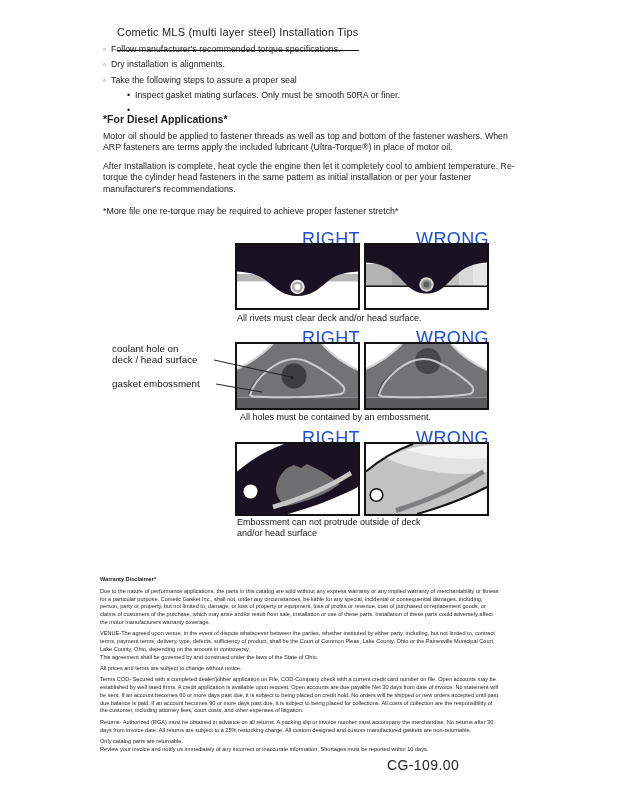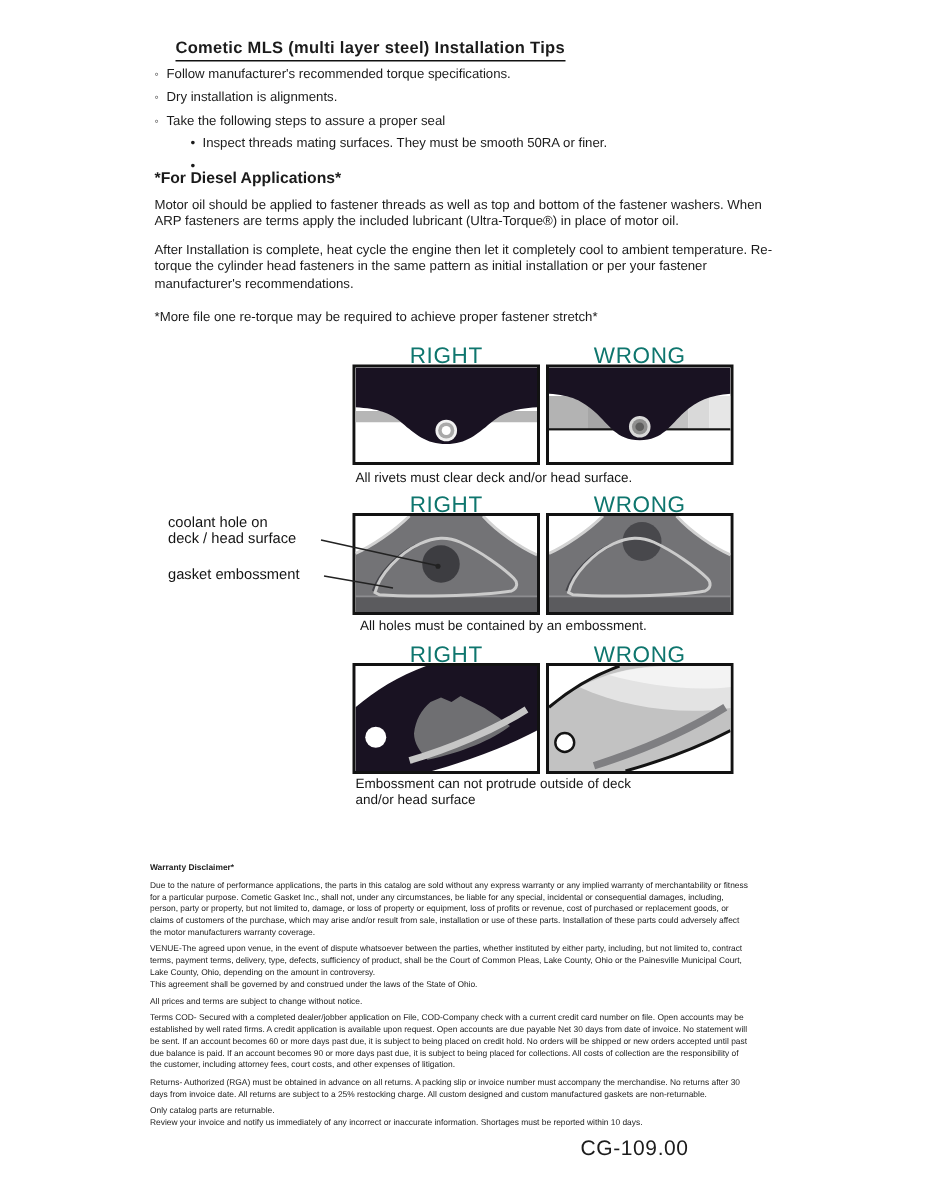--- a/index.html
+++ b/index.html
@@ -1,33 +1,33 @@
 <!DOCTYPE html>
 <html><head>
 <meta charset="utf-8">
 <style>
   html,body{margin:0;padding:0;background:#ffffff;}
   #page{position:relative;width:618px;height:800px;background:#ffffff;overflow:hidden;
         font-family:"Liberation Sans",sans-serif;color:#1b1b1b;}
   .abs{position:absolute;}
   
-  .title{left:117px;top:26px;font-size:11px;font-weight:bold;letter-spacing:.2px;
-         border-bottom:1.3px solid #111;padding-bottom:2px;white-space:nowrap;}
+  .title{left:117px;top:26px;font-size:11px;font-weight:normal;letter-spacing:.2px;
+         border-bottom:1.3px solid #111;padding-bottom:12px;white-space:nowrap;}
   
   .bullets{left:103px;top:42px;width:430px;font-size:8.8px;line-height:15.3px;}
   .b-row{display:flex;align-items:baseline;}
   .b-row .mk{width:8px;flex:none;font-size:8px;}
   .b-row.lvl2{padding-left:24px;}
   .b-row.lvl2 .mk{font-size:9px;}
   
   .diesel-h{left:103px;top:113px;font-size:10.5px;font-weight:bold;}
   .para{left:103px;width:412px;font-size:8.8px;line-height:11.4px;white-space:pre-line;}
   .p1{top:131px;} .p2{top:161px;} .pnote{top:206px;}
   
-  .dg-label{width:125px;text-align:center;font-size:15px;letter-spacing:.4px;color:#0f766e;}
+  .dg-label{width:125px;text-align:right;font-size:18px;letter-spacing:.4px;color:#1d4ed8;}
   .dbox{width:121px;height:63px;border:2px solid #121212;background:#fff;}
   .dbox svg{display:block;}
   .cap{font-size:9px;color:#161616;white-space:pre-line;line-height:11px;}
   
   .callout{font-size:9.8px;line-height:10.6px;text-align:left;white-space:pre-line;color:#141414;}
   
   .disc{left:100px;top:576px;width:400px;font-size:5.6px;line-height:7.8px;color:#222;}
   .disc .dh{font-weight:bold;margin:0 0 4px 0;}
   .disc p{margin:0 0 3.5px 0;white-space:pre-line;}
   
@@ -49,21 +49,21 @@
     <div class="b-row">
       <span class="mk">◦</span>
       <span>Dry installation is alignments.</span>
     </div>
     <div class="b-row">
       <span class="mk">◦</span>
       <span>Take the following steps to assure a proper seal</span>
     </div>
     <div class="b-row lvl2">
       <span class="mk">•</span>
-      <span>Inspect threads mating surfaces.  They must be smooth 50RA or finer.</span>
+      <span>Inspect gasket mating surfaces.  Only must be smooth 50RA or finer.</span>
     </div>
     <div class="b-row lvl2">
       <span class="mk">•</span>
     </div>
   </div>
 
   <div class="abs diesel-h">*For Diesel Applications*</div>
   <div class="abs para p1">Motor oil should be applied to fastener threads as well as top and bottom of the fastener washers. When ARP fasteners are terms apply the included lubricant (Ultra-Torque®) in place of motor oil.</div>
   <div class="abs para p2">After Installation is complete, heat cycle the engine then let it completely cool to ambient temperature. Re-torque the cylinder head fasteners in the same pattern as initial installation or per your fastener manufacturer's recommendations.</div>
   <div class="abs para pnote">*More file one re-torque may be required to achieve proper fastener stretch*</div>

